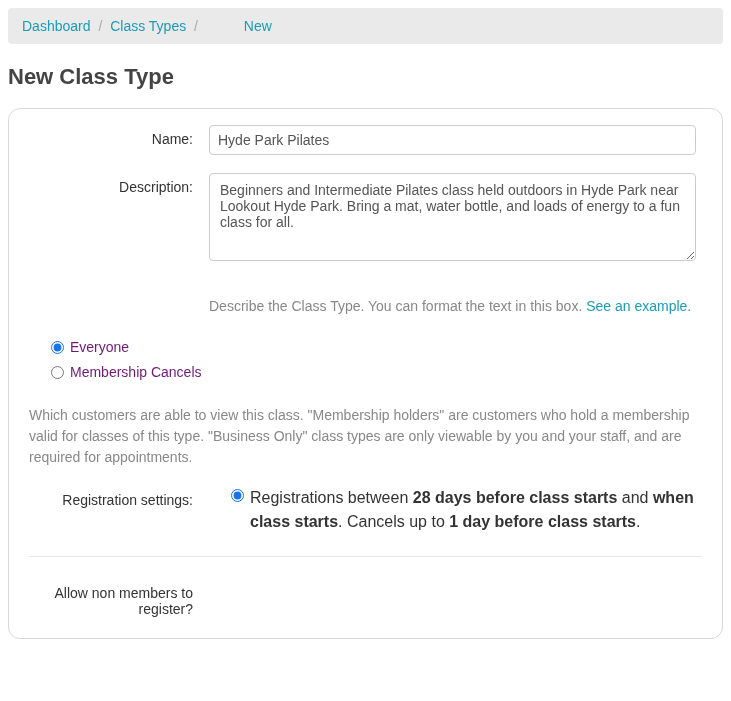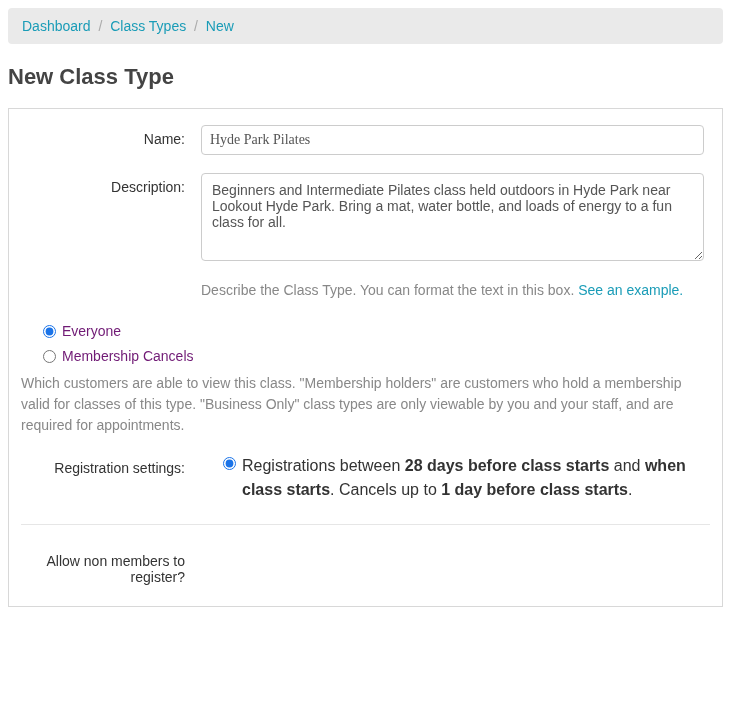--- a/index.html
+++ b/index.html
@@ -21,31 +21,32 @@
     .breadcrumb a {
       color: #1a9cb7;
       text-decoration: none;
     }
     .breadcrumb .sep {
       color: #aaa;
       margin: 0 4px;
     }
     .breadcrumb .current {
       color: #1a9cb7;
+      margin-left: 38px;
     }
     h1 {
       font-size: 22px;
       font-weight: 700;
       color: #444;
       margin: 0 0 18px 0;
     }
     .panel {
       border: 1px solid #d8d8d8;
-      border-radius: 0;
-      padding: 16px 12px;
+      border-radius: 12px;
+      padding: 16px 20px;
     }
     .form-row {
       display: flex;
       align-items: flex-start;
       margin-bottom: 18px;
     }
     .form-row.sep-top {
       border-top: 1px solid #e6e6e6;
       padding-top: 22px;
       margin-top: 22px;
@@ -62,40 +63,40 @@
     .form-field {
       flex: 1;
       padding-right: 6px;
     }
     input[type="text"] {
       width: 100%;
       padding: 6px 8px;
       border: 1px solid #ccc;
       border-radius: 4px;
       font-size: 14px;
-      font-family: Liberation Serif, serif;
+      font-family: Liberation Sans, sans-serif;
       color: #555;
     }
     textarea {
       width: 100%;
       padding: 8px 10px;
       border: 1px solid #ccc;
       border-radius: 4px;
       font-size: 14px;
       font-family: inherit;
       color: #555;
       resize: both;
       height: 88px;
       margin-bottom: 10px;
     }
     .help-text {
       color: #888;
       font-size: 14px;
       line-height: 1.5;
-      margin-top: 6px;
+      margin-top: 22px;
     }
     .help-text a {
       color: #1a9cb7;
       text-decoration: none;
     }
     .radio-group {
       padding-top: 2px;
     }
     .radio-row {
       display: flex;

